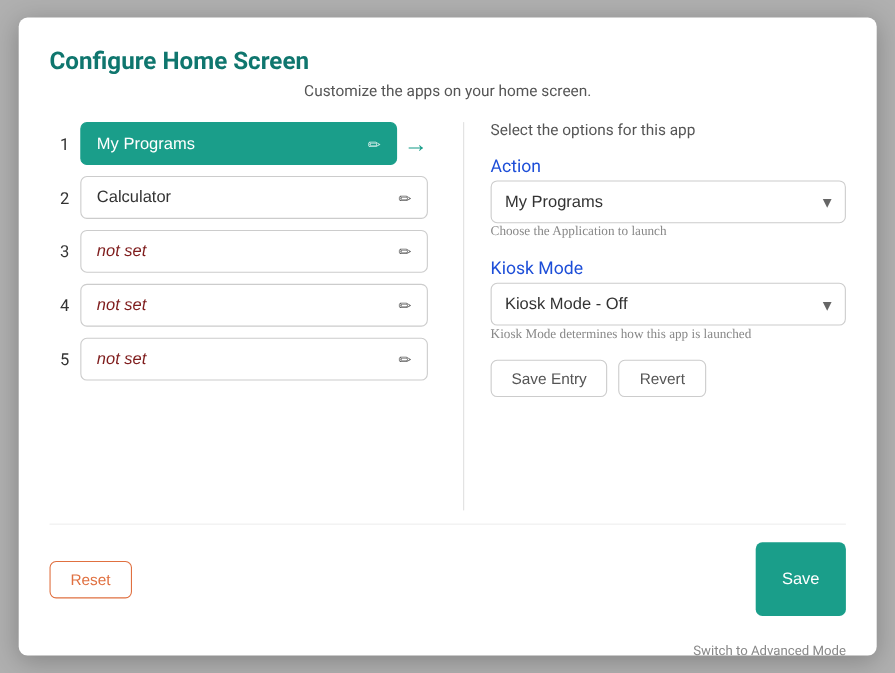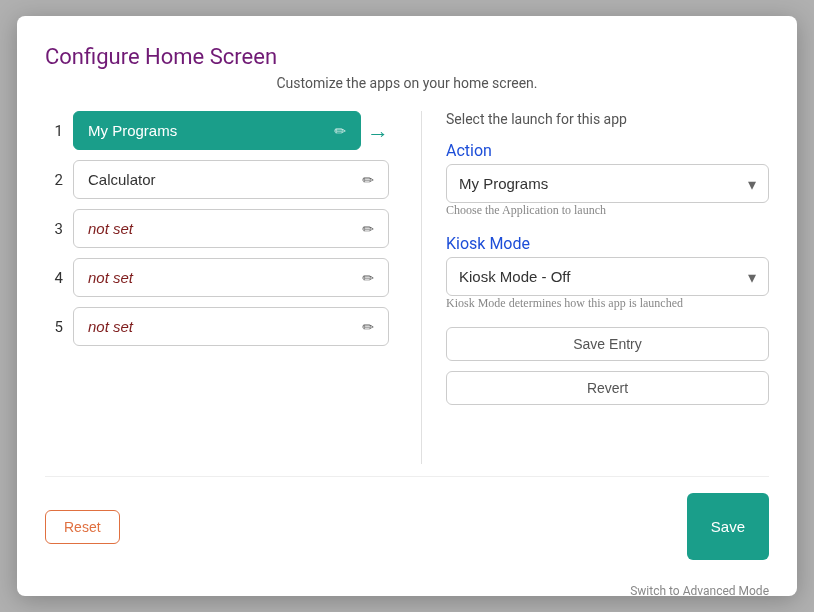--- a/index.html
+++ b/index.html
@@ -19,22 +19,22 @@
       width: 780px;
       min-height: 580px;
       box-shadow: 0 4px 24px rgba(0,0,0,0.25);
       display: flex;
       flex-direction: column;
       padding: 28px 28px 16px 28px;
       position: relative;
     }
     .dialog-title {
       font-size: 22px;
-      font-weight: 400;
-      color: #701a75;
+      font-weight: 700;
+      color: #0f766e;
       margin-bottom: 6px;
     }
     .dialog-subtitle {
       font-size: 14px;
       color: #555;
       margin-bottom: 20px;
       text-align: center;
     }
     .dialog-body {
       display: flex;
@@ -146,21 +146,20 @@
     .field-hint {
       font-size: 12px;
       color: #888;
       margin-top: 0;
       font-family: Liberation Serif, serif;
     }
     .action-buttons {
       display: flex;
       gap: 10px;
       margin-top: 8px;
-      flex-direction: column;
     }
     .btn-outline {
       padding: 8px 18px;
       border: 1.5px solid #ccc;
       border-radius: 6px;
       background: #fff;
       color: #555;
       font-size: 14px;
       cursor: pointer;
     }
@@ -262,21 +261,21 @@
               <span class="list-item-label not-set">not set</span>
               <span class="edit-icon">✏</span>
             </button>
           </div>
         </div>
     </div>
 
     <div class="divider-vertical"></div>
 
     <div class="right-panel">
-      <div class="right-panel-title">Select the launch for this app</div>
+      <div class="right-panel-title">Select the options for this app</div>
 
       <div class="field-group">
         <div class="field-label">Action</div>
         <div class="select-wrapper">
           <select id="action-select"><option value="My Programs">My Programs</option><option value="Calculator">Calculator</option><option value="Browser">Browser</option><option value="Settings">Settings</option></select>
           <span class="select-arrow">▾</span>
         </div>
         <div class="field-hint">Choose the Application to launch</div>
       </div>
 

